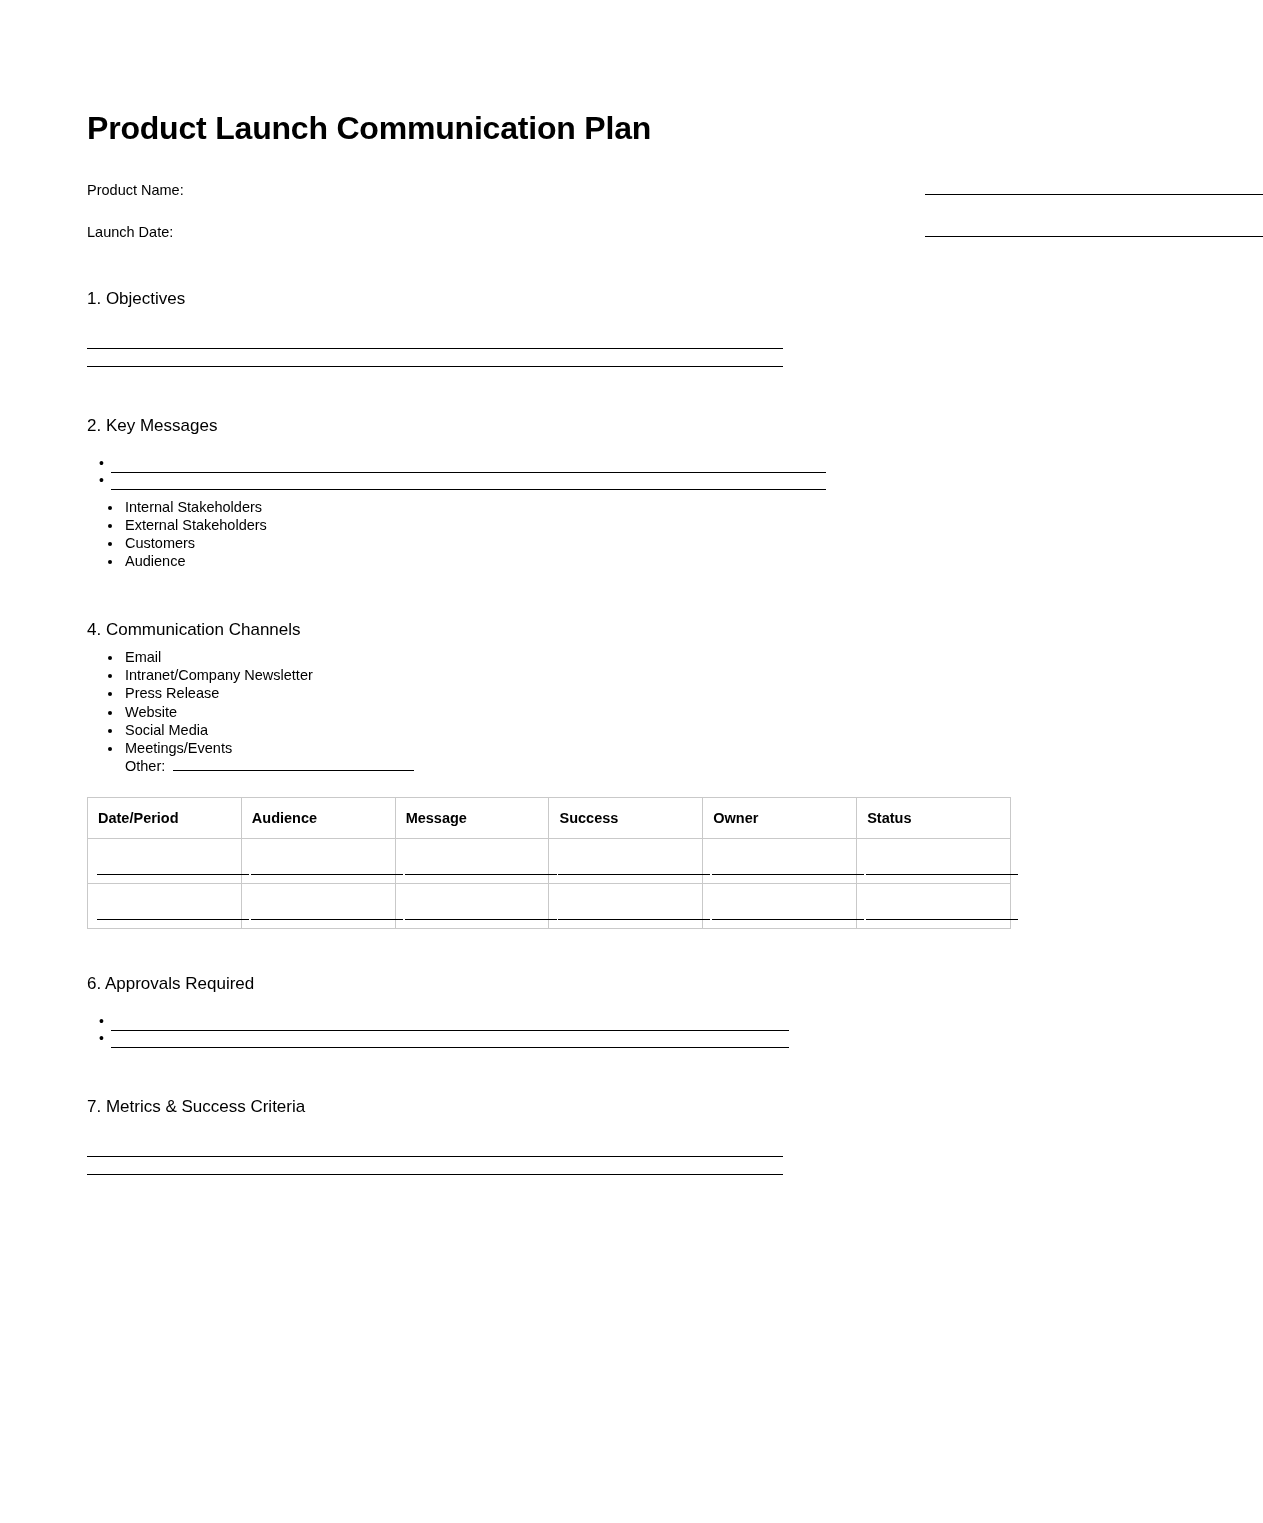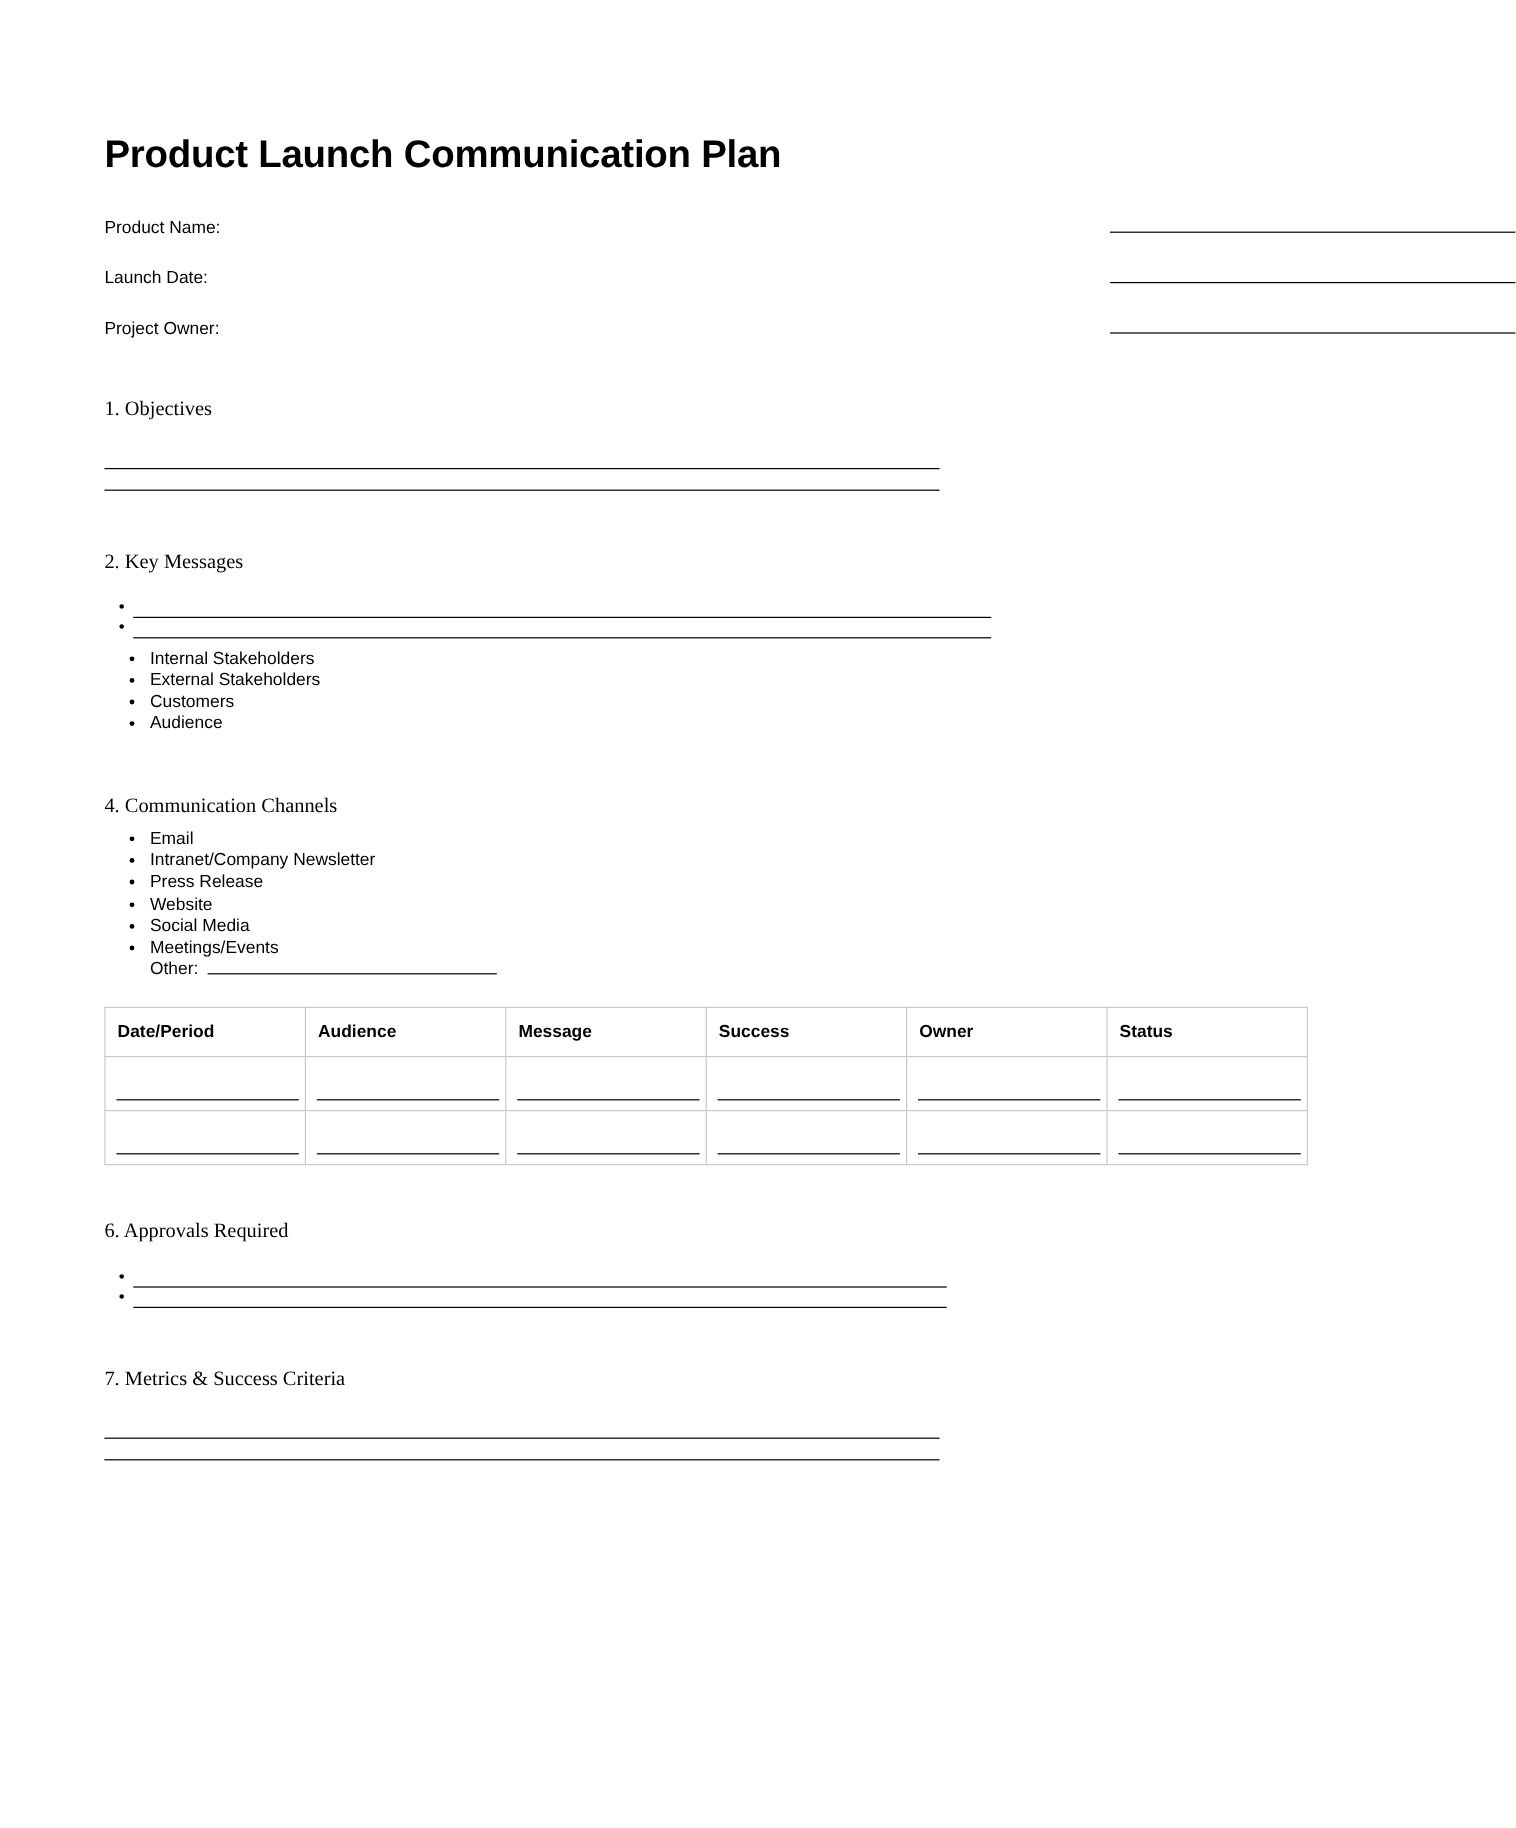--- a/index.html
+++ b/index.html
@@ -51,21 +51,20 @@
   .meta-blank.w1 { width: 338px; }
   .meta-blank.w2 { width: 338px; }
   .meta-blank.w3 { width: 338px; }
 
   
   .section-heading {
     font-size: 17px;
     font-weight: normal;
     line-height: 1.2;
     margin: 0;
-    font-family: Liberation Serif, serif;
   }
   .sec-gap-top-lg { margin-top: 49px; }
   .sec-gap-top-md { margin-top: 45px; }
 
   
   .rule-block {
     margin-top: 22px;
   }
   .rule-line {
     border-bottom: 1.3px solid #000;
@@ -122,21 +121,21 @@
     display: inline-block;
     border-bottom: 1.2px solid #000;
     width: 241px;
     height: 12px;
     margin-left: 8px;
   }
 
   
   table.timeline {
     border-collapse: collapse;
-    width: 1003px;
+    width: 924px;
     margin-top: 22px;
     table-layout: fixed;
   }
   table.timeline th,
   table.timeline td {
     border: 1px solid #c9c9c9;
     vertical-align: top;
     padding: 0;
   }
   table.timeline th {
@@ -168,24 +167,20 @@
   <h1 class="doc-title">Product Launch Communication Plan</h1>
 
   <div>
     <div class="meta-field">
       <span class="meta-label">Product Name:</span>
       <span class="meta-blank w1"></span>
     </div>
     <div class="meta-field">
       <span class="meta-label">Launch Date:</span>
       <span class="meta-blank w2"></span>
-    </div>
-    <div class="meta-field">
-      <span class="meta-label">Project Owner:</span>
-      <span class="meta-blank w3"></span>
     </div>
   </div>
 
   <h2 class="section-heading sec-gap-top-lg">1. Objectives</h2>
   <div class="rule-block">
     <div class="rule-line w-696"></div>
     <div class="rule-line w-696"></div>
   </div>
 
   <h2 class="section-heading sec-gap-top-lg">2. Key Messages</h2>

